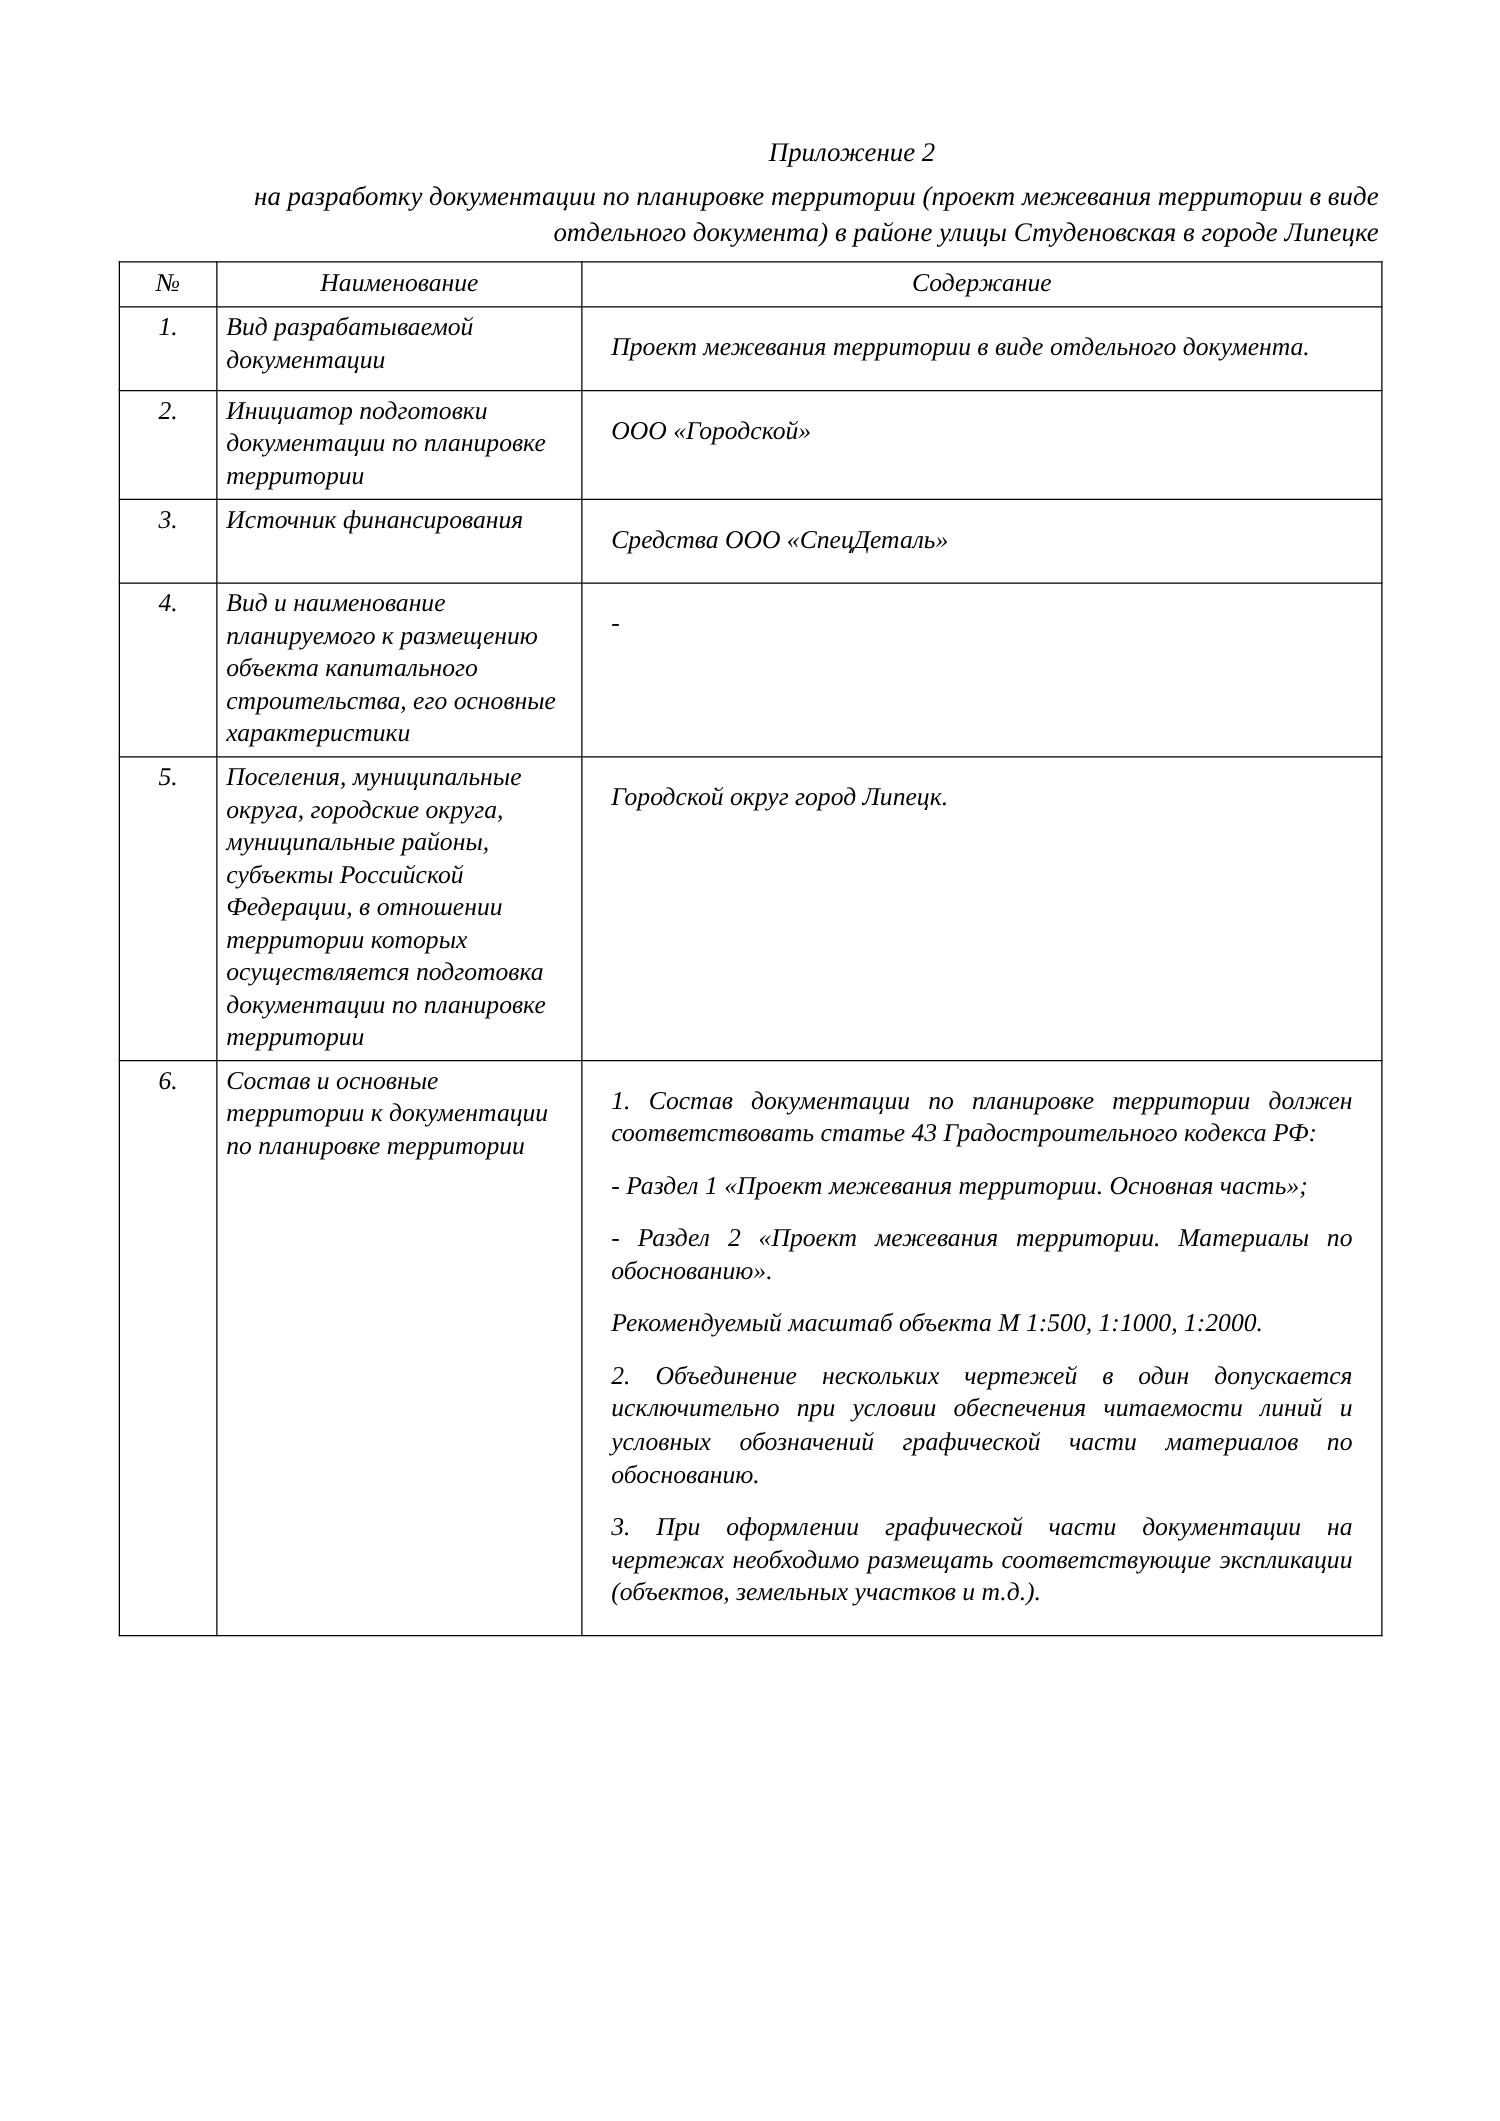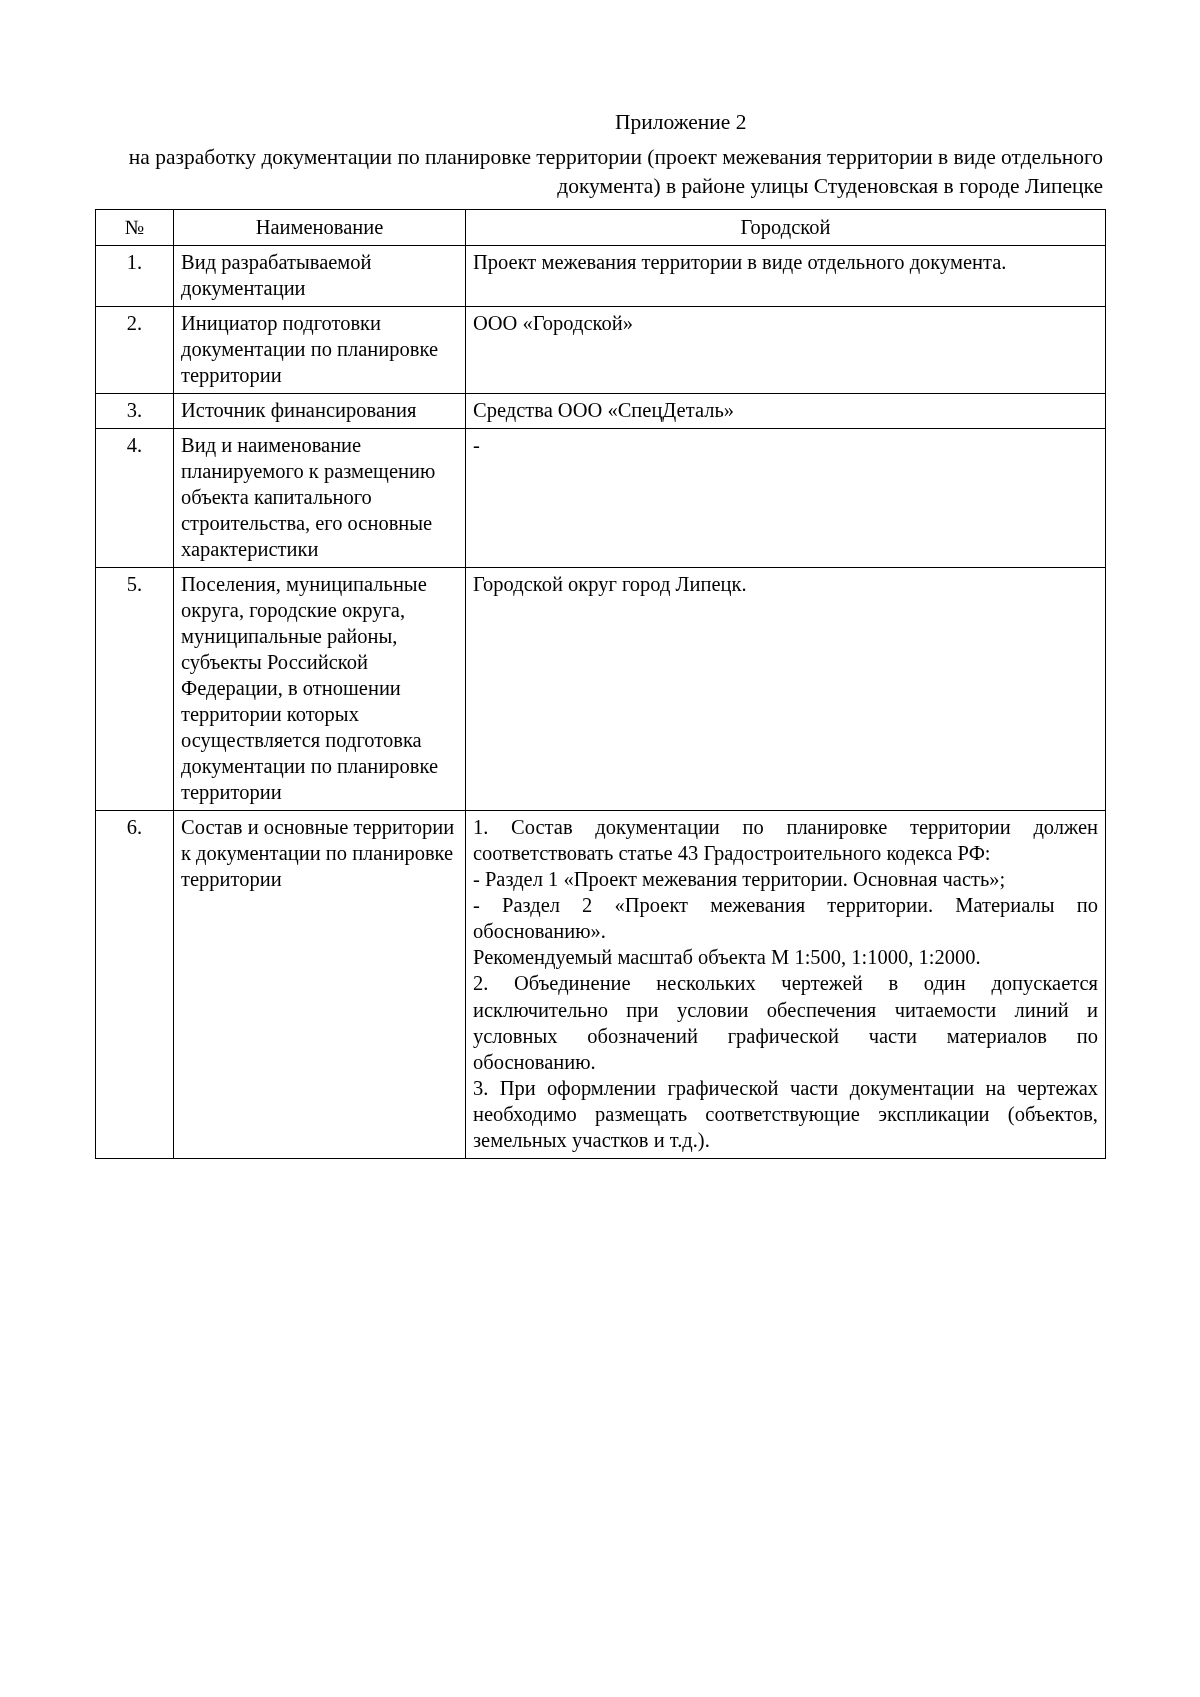--- a/index.html
+++ b/index.html
@@ -14,20 +14,21 @@
     color: #000000;
     position: relative;
     overflow: hidden;
   }
   .page {
     width: 1200px;
     height: 1697px;
     box-sizing: border-box;
     padding: 108px 87px 0 95px;
     position: relative;
+    font-style: italic;
   }
 
   
   .header-block {
     margin-left: 520px;
     width: 500px;
     font-size: 21.5px;
     line-height: 1.33;
     text-align: justify;
     text-align-last: left;
@@ -77,21 +78,21 @@
   col.c-content { width: 640px; }
 
   td.num {
     text-align: center;
   }
   td.content {
     text-align: justify;
     text-align-last: left;
   }
   td.content p {
-    margin: 0;
+    margin: 16px;
   }
 </style>
 </head>
 <body>
 
 <div class="page">
 
   <div class="header-block">
     <div class="first-line">Приложение 2</div>
   </div>
@@ -101,21 +102,21 @@
   <table class="task-table">
     <colgroup>
       <col class="c-num">
       <col class="c-name">
       <col class="c-content">
     </colgroup>
     <thead>
       <tr>
         <th>№</th>
         <th>Наименование</th>
-        <th>Городской</th>
+        <th>Содержание</th>
       </tr>
     </thead>
     <tbody>
       <tr>
         <td class="num">1.</td>
         <td class="name">Вид разрабатываемой документации</td>
         <td class="content">
           <p>Проект межевания территории в виде отдельного документа.</p>
         </td>
       </tr>

